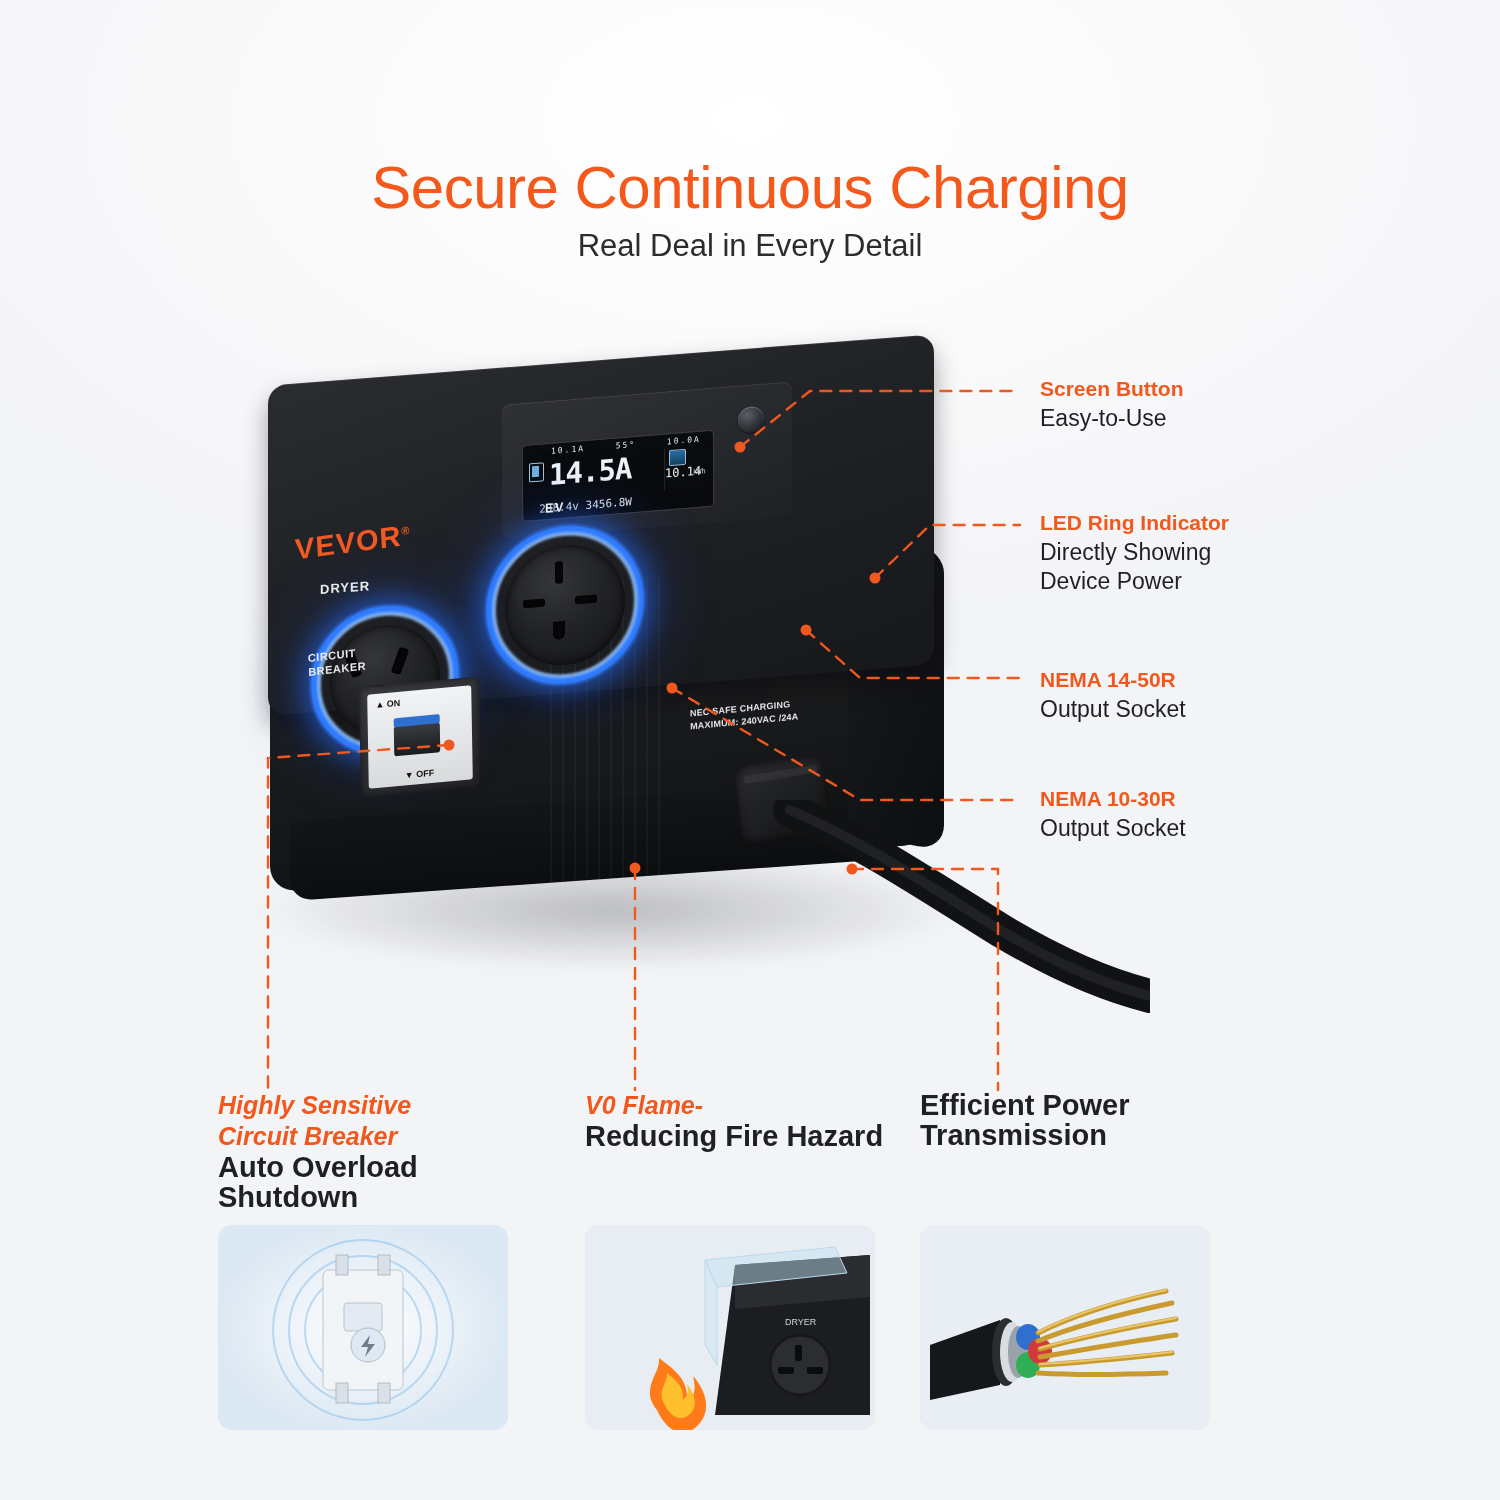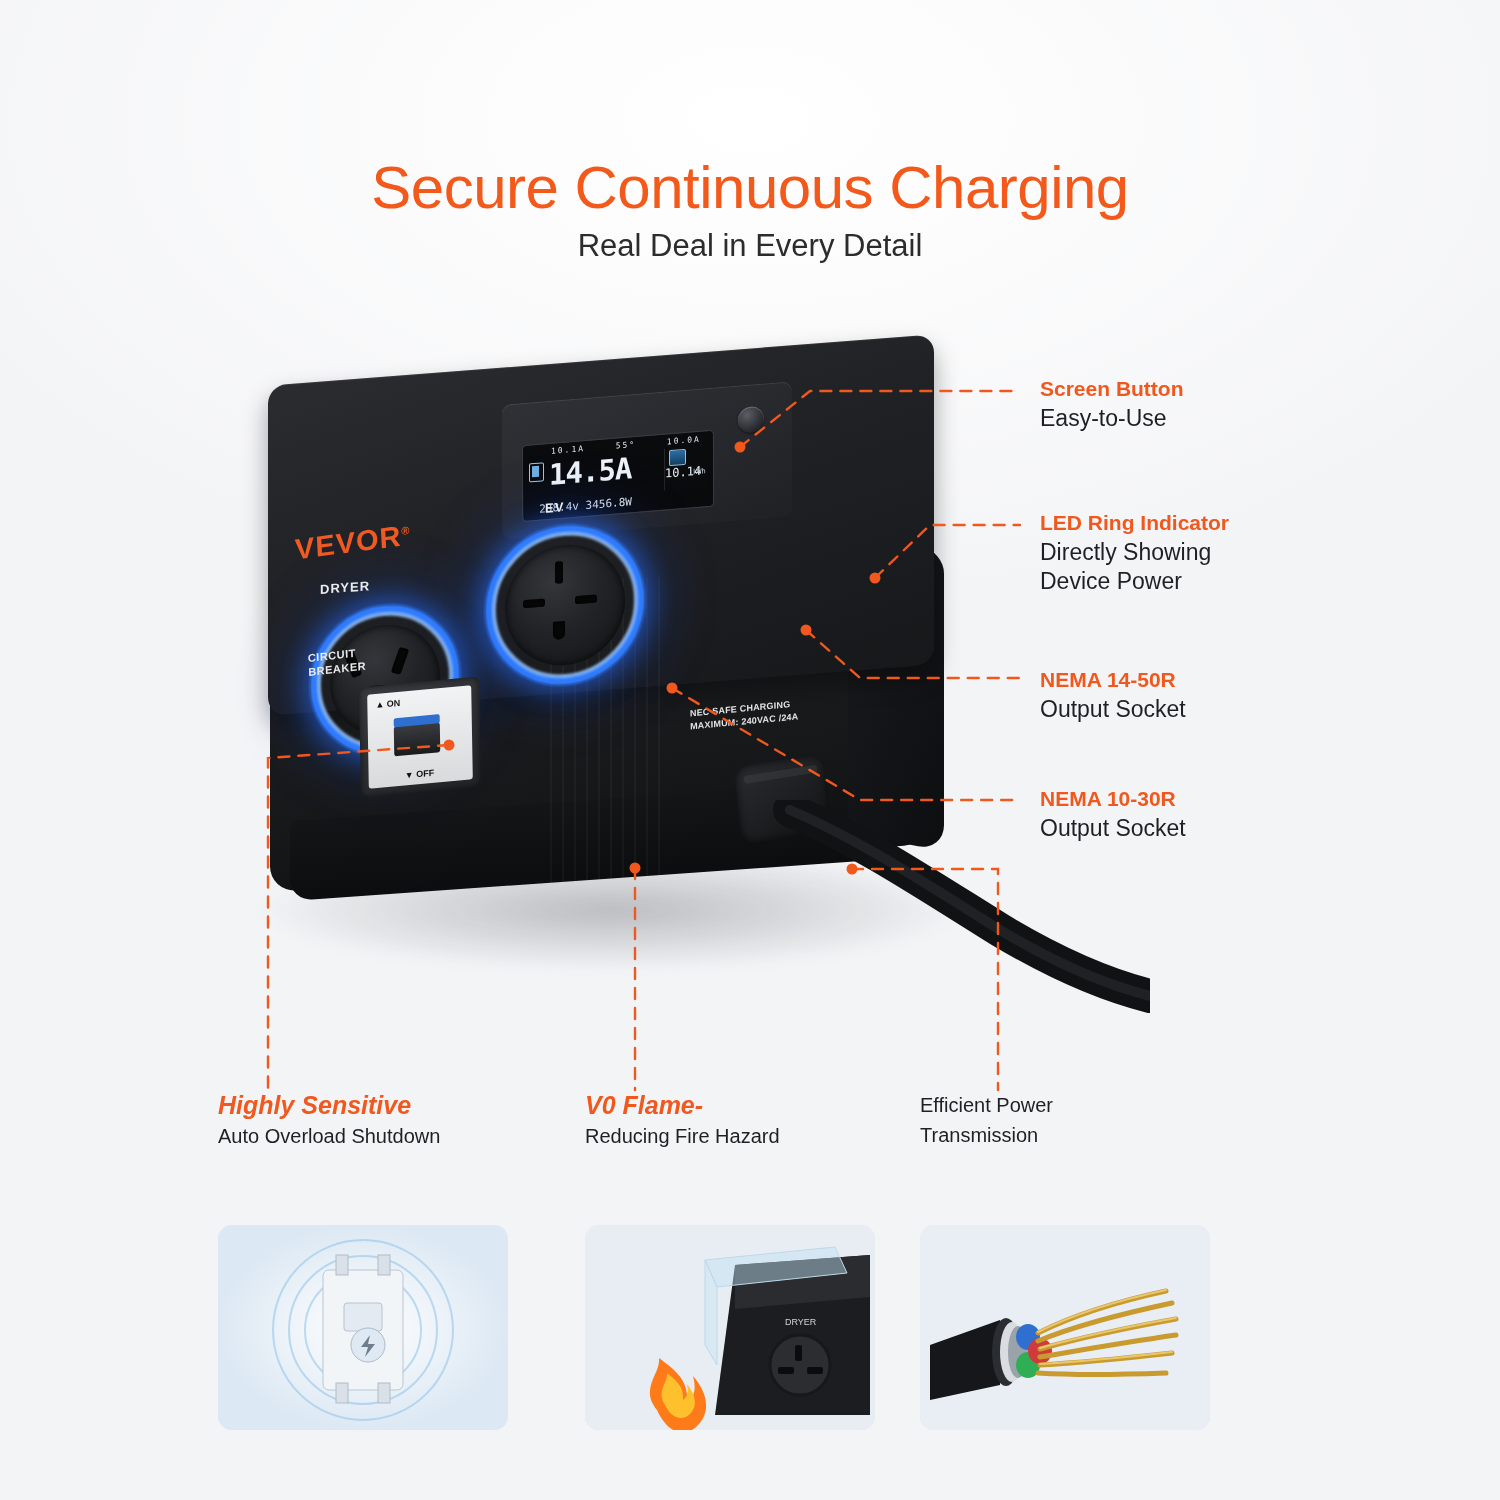--- a/index.html
+++ b/index.html
@@ -214,21 +214,21 @@
     background:none;
   }
 
   
   .callout{position:absolute;}
   .co-title{color:#f0581e;font-size:21px;font-weight:bold;line-height:30px;}
   .co-sub{color:#1f2023;font-size:23px;line-height:29px;font-weight:400;}
 
   .bottom-callout{position:absolute;}
   .bc-title{color:#f0581e;font-size:25px;font-weight:bold;line-height:31px;font-style:italic;}
-  .bc-sub{color:#1f2023;font-size:20px;line-height:30px;}
+  .bc-sub{color:#1f2023;font-size:29px;line-height:30px;font-weight:bold;}
 
   .thumb{
     position:absolute;width:290px;height:205px;border-radius:14px;overflow:hidden;
     background:linear-gradient(180deg,#eef3f8 0%,#e4ecf4 100%);
   }
   .thumb.dark{background:linear-gradient(160deg,#e9eef4 0%,#dfe7ef 60%,#d8e1ea 100%);}
 
   svg.lines{position:absolute;left:0;top:0;width:1500px;height:1500px;pointer-events:none;}
   .dot{fill:#f0581e;}
 </style>
@@ -371,20 +371,21 @@
     <div class="co-sub">Output Socket</div>
   </div>
 
   <div class="callout" style="left:1040px;top:784px;">
     <div class="co-title">NEMA 10-30R</div>
     <div class="co-sub">Output Socket</div>
   </div>
 
   <div class="bottom-callout" style="left:218px;top:1090px;width:340px;">
     <div class="bc-title">Highly Sensitive</div>
+    <div class="bc-title">Circuit Breaker</div>
     <div class="bc-sub">Auto Overload Shutdown</div>
   </div>
 
   <div class="bottom-callout" style="left:585px;top:1090px;width:300px;">
     <div class="bc-title">V0 Flame-</div>
     <div class="bc-sub">Reducing Fire Hazard</div>
   </div>
 
   <div class="bottom-callout" style="left:920px;top:1090px;width:400px;">
     <div class="bc-sub">Efficient Power</div>

